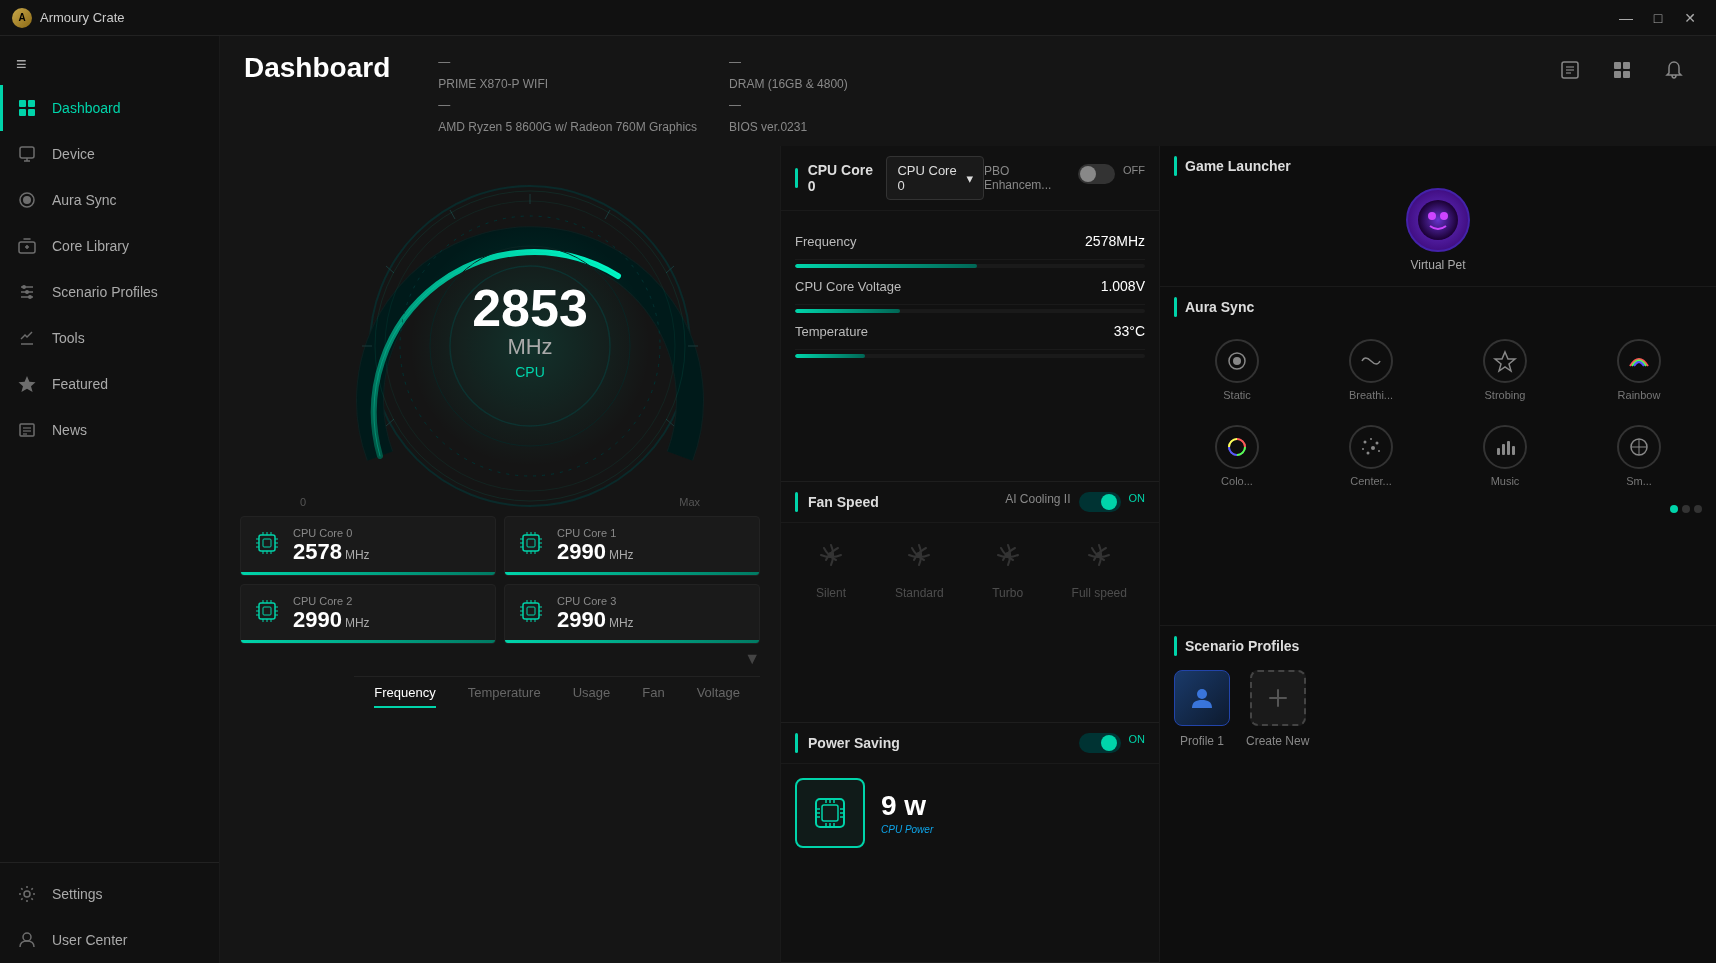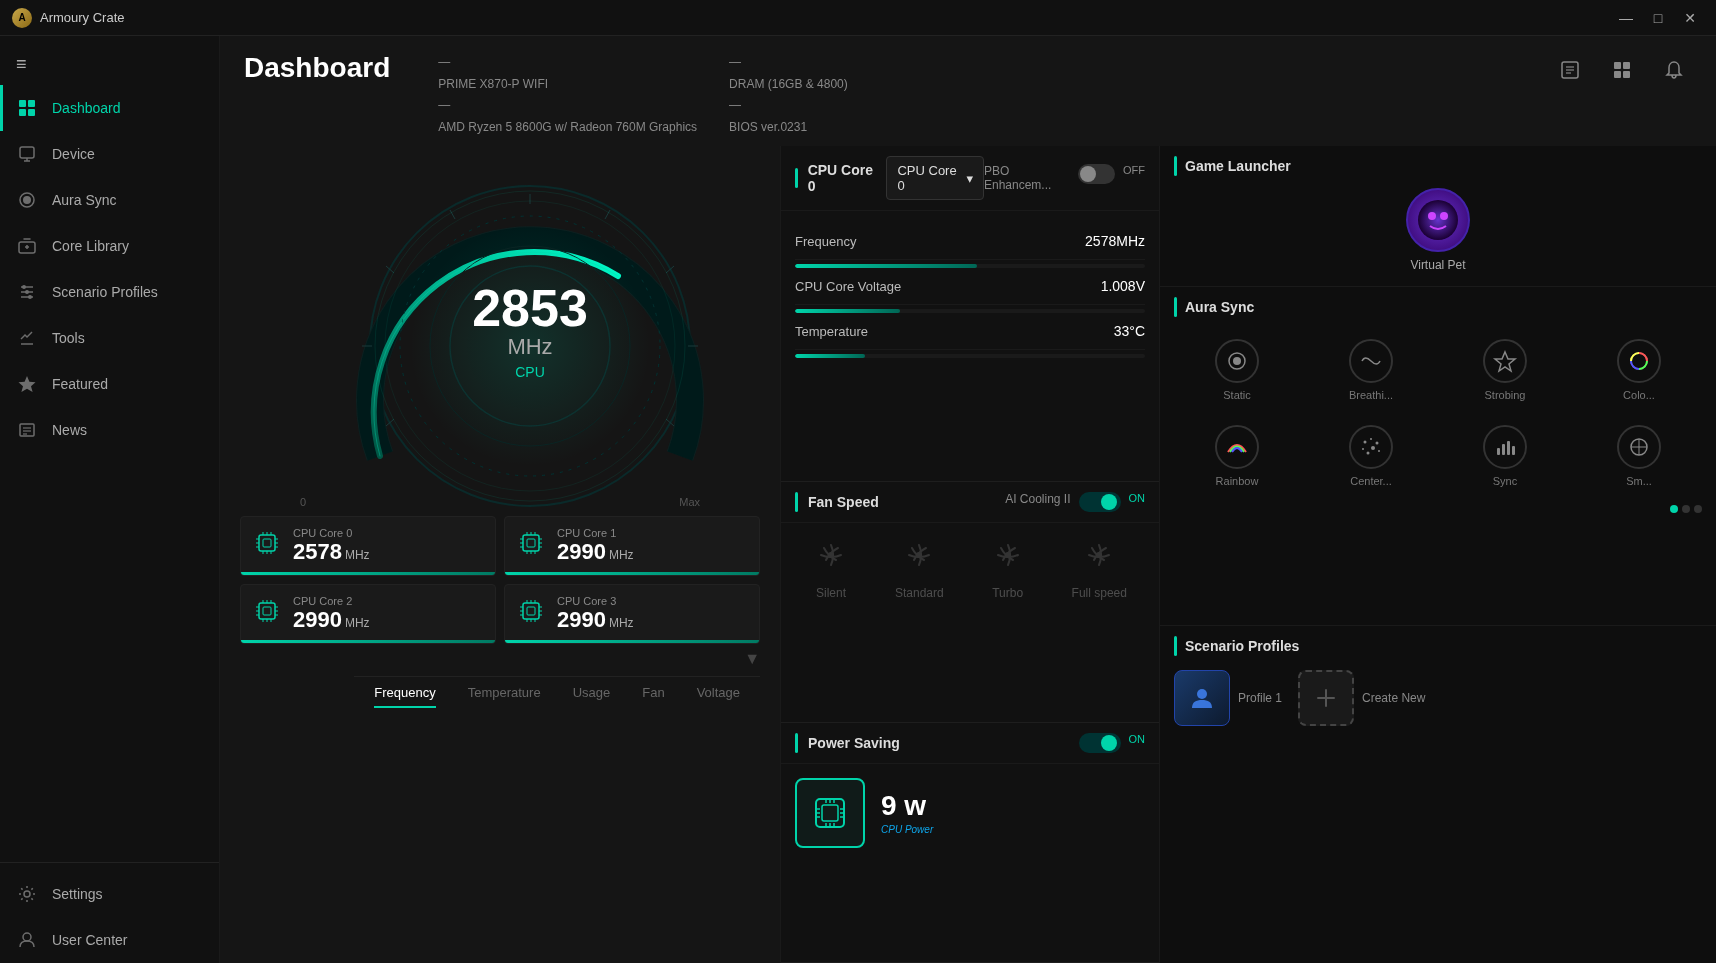--- a/index.html
+++ b/index.html
@@ -479,20 +479,21 @@
       align-items: center;
       gap: 8px;
       margin-bottom: 14px;
     }
     .scenario-items {
       display: flex;
       gap: 16px;
     }
     .scenario-item {
       display: flex;
+      flex-direction: column;
       align-items: center;
       gap: 8px;
       cursor: pointer;
     }
     .scenario-icon-box {
       width: 56px; height: 56px;
       border-radius: 8px;
       display: flex;
       align-items: center;
       justify-content: center;
@@ -1086,39 +1087,39 @@
                 <svg width="26" height="26" viewBox="0 0 26 26" fill="none">
                   <polygon points="13,4 16,11 23,11 17,16 19,23 13,19 7,23 9,16 3,11 10,11" fill="none" stroke="currentColor" stroke-width="1.5"></polygon>
                 </svg>
               </div>
               <span class="aura-effect-label">Strobing</span>
             </div>
 
             <div class="aura-effect">
               <div class="aura-effect-icon">
                 <svg width="26" height="26" viewBox="0 0 26 26" fill="none">
+                  <path d="M4 18 Q13 4 22 18" stroke="#f55" stroke-width="2" fill="none"></path>
+                  <path d="M6 18 Q13 7 20 18" stroke="#5f5" stroke-width="2" fill="none"></path>
+                  <path d="M8 18 Q13 10 18 18" stroke="#55f" stroke-width="2" fill="none"></path>
+                </svg>
+              </div>
+              <span class="aura-effect-label">Rainbow</span>
+            </div>
+
+            <div class="aura-effect">
+              <div class="aura-effect-icon">
+                <svg width="26" height="26" viewBox="0 0 26 26" fill="none">
                   <circle cx="13" cy="13" r="8" fill="none" stroke="currentColor" stroke-width="1.5"></circle>
                   <path d="M13 5 A8 8 0 0 1 21 13" stroke="#f55" stroke-width="2" fill="none"></path>
                   <path d="M21 13 A8 8 0 0 1 13 21" stroke="#5f5" stroke-width="2" fill="none"></path>
                   <path d="M13 21 A8 8 0 0 1 5 13" stroke="#55f" stroke-width="2" fill="none"></path>
                   <path d="M5 13 A8 8 0 0 1 13 5" stroke="#ff5" stroke-width="2" fill="none"></path>
                 </svg>
               </div>
               <span class="aura-effect-label">Colo...</span>
-            </div>
-
-            <div class="aura-effect">
-              <div class="aura-effect-icon">
-                <svg width="26" height="26" viewBox="0 0 26 26" fill="none">
-                  <path d="M4 18 Q13 4 22 18" stroke="#f55" stroke-width="2" fill="none"></path>
-                  <path d="M6 18 Q13 7 20 18" stroke="#5f5" stroke-width="2" fill="none"></path>
-                  <path d="M8 18 Q13 10 18 18" stroke="#55f" stroke-width="2" fill="none"></path>
-                </svg>
-              </div>
-              <span class="aura-effect-label">Rainbow</span>
             </div>
 
             <div class="aura-effect">
               <div class="aura-effect-icon">
                 <svg width="26" height="26" viewBox="0 0 26 26" fill="currentColor">
                   <circle cx="7" cy="8" r="1.5"></circle>
                   <circle cx="13" cy="5" r="1"></circle>
                   <circle cx="19" cy="9" r="1.5"></circle>
                   <circle cx="5" cy="15" r="1"></circle>
                   <circle cx="15" cy="14" r="2"></circle>
@@ -1131,21 +1132,21 @@
 
             <div class="aura-effect">
               <div class="aura-effect-icon">
                 <svg width="26" height="26" viewBox="0 0 26 26" fill="none">
                   <rect x="5" y="14" width="3" height="7" fill="currentColor" rx="1"></rect>
                   <rect x="10" y="10" width="3" height="11" fill="currentColor" rx="1"></rect>
                   <rect x="15" y="7" width="3" height="14" fill="currentColor" rx="1"></rect>
                   <rect x="20" y="12" width="3" height="9" fill="currentColor" rx="1"></rect>
                 </svg>
               </div>
-              <span class="aura-effect-label">Sync</span>
+              <span class="aura-effect-label">Music</span>
             </div>
 
             <div class="aura-effect">
               <div class="aura-effect-icon">
                 <svg width="26" height="26" viewBox="0 0 26 26" fill="none">
                   <circle cx="13" cy="13" r="8" fill="none" stroke="currentColor" stroke-width="1.5"></circle>
                   <line x1="13" y1="5" x2="13" y2="21" stroke="currentColor" stroke-width="1"></line>
                   <line x1="5" y1="13" x2="21" y2="13" stroke="currentColor" stroke-width="1"></line>
                 </svg>
               </div>

